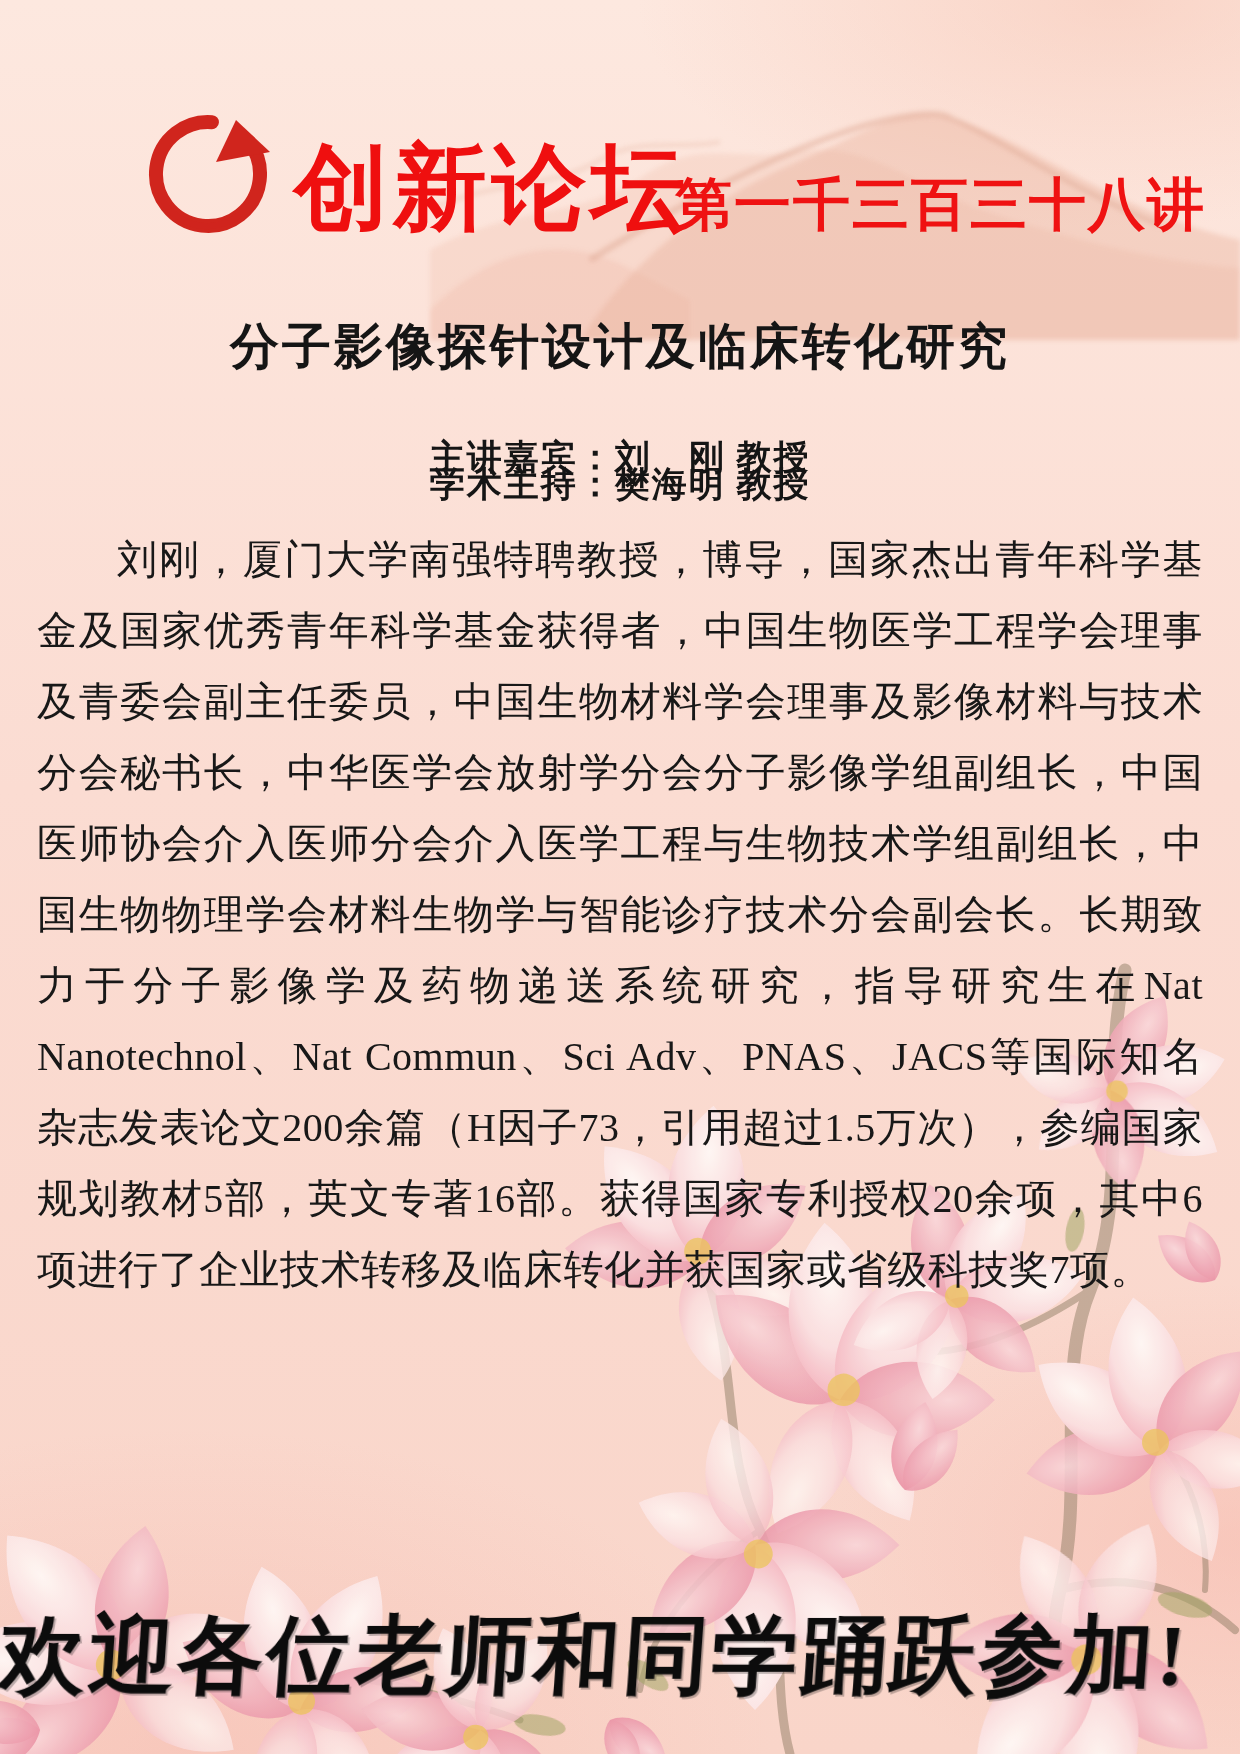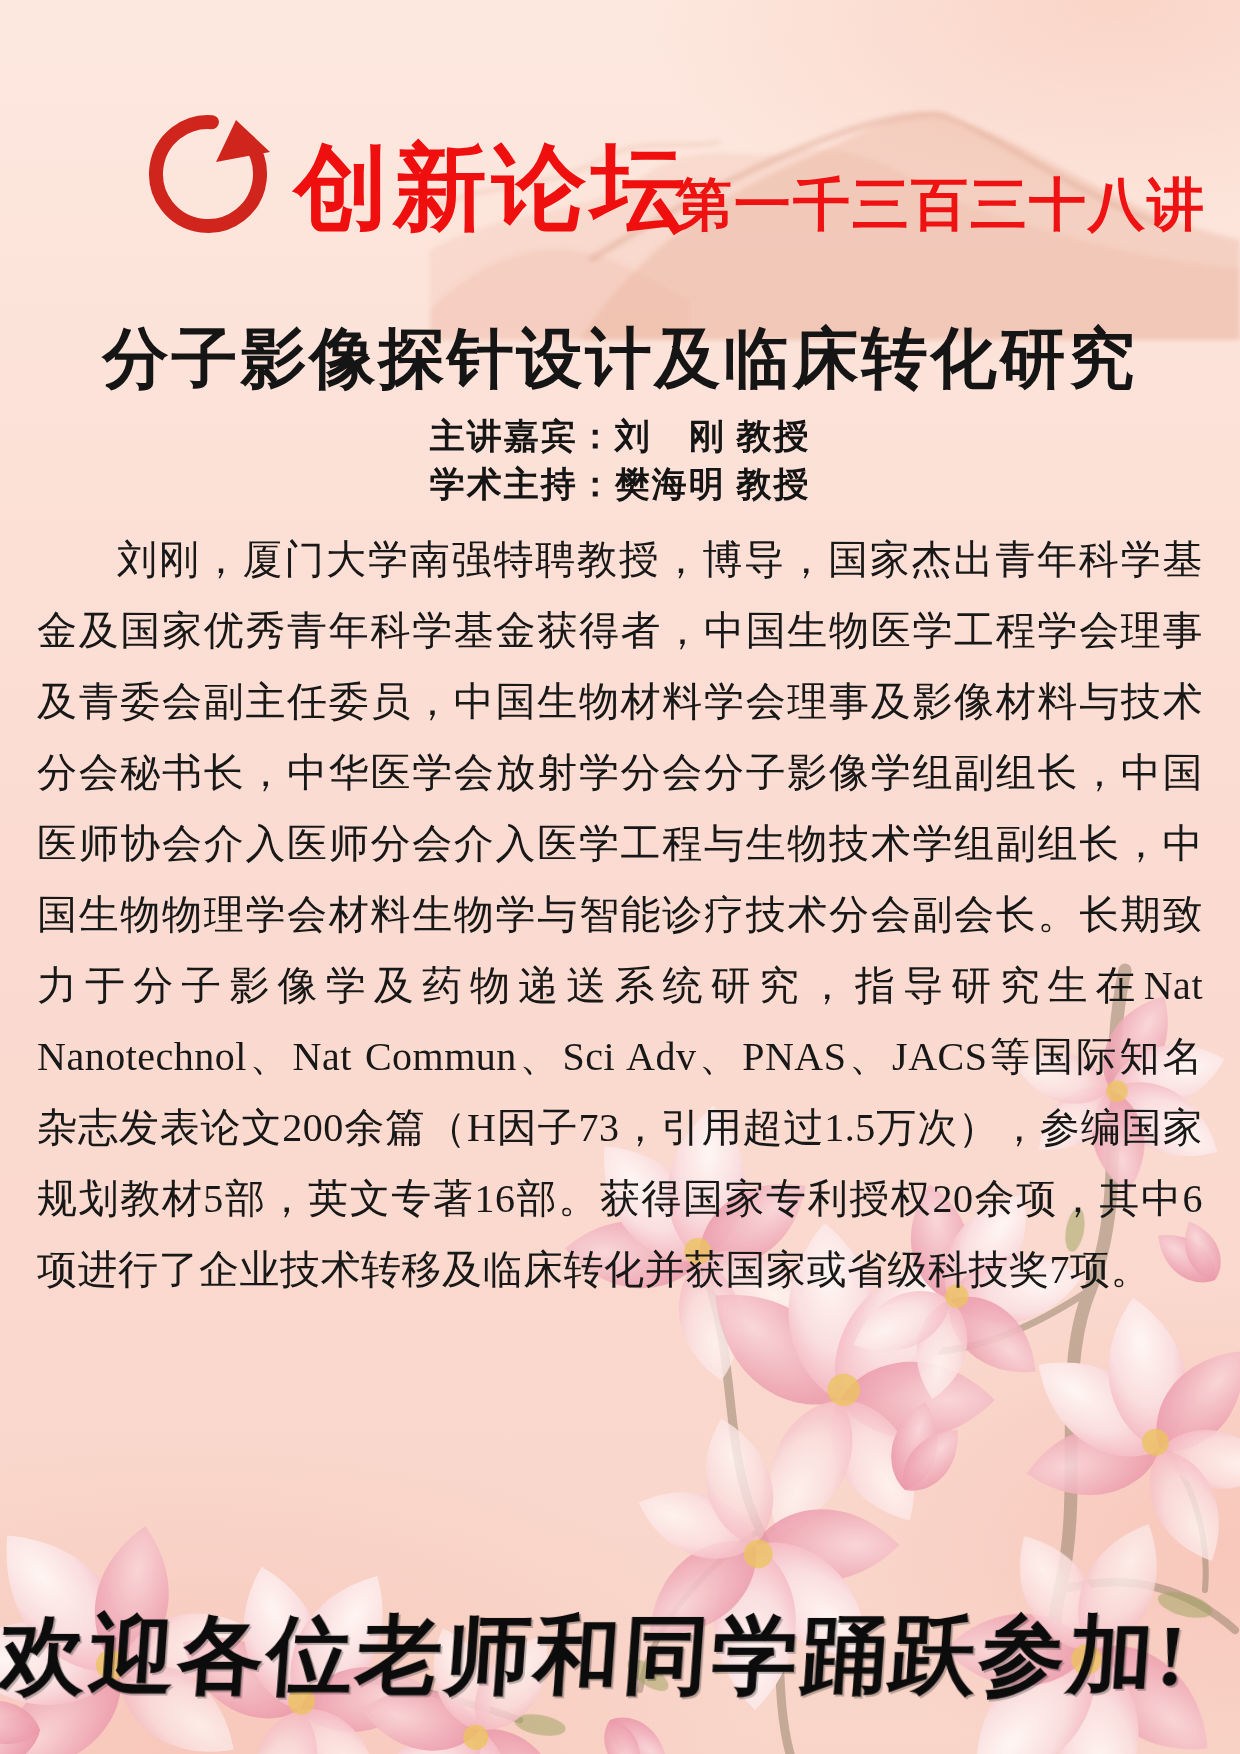--- a/index.html
+++ b/index.html
@@ -25,27 +25,27 @@
     font-size:94px;font-weight:700;letter-spacing:5px;line-height:1.1;
   }
   .lecture-no{
     position:absolute;left:651px;top:173px;z-index:3;color:#ef1212;
     font-family:"Liberation Sans","DejaVu Sans",sans-serif;
     font-size:57px;font-weight:700;letter-spacing:2px;line-height:1.1;margin-left:24px;
   }
   
   .lec-title{
     position:absolute;left:0;right:0;top:314px;z-index:3;text-align:center;
-    color:#151515;font-size:66px;font-weight:700;letter-spacing:3px;
+    color:#151515;font-size:49px;font-weight:700;letter-spacing:3px;
   }
   .person-line{
     position:absolute;left:0;right:0;z-index:3;text-align:center;color:#151515;
     font-size:35px;font-weight:700;letter-spacing:2px;white-space:pre-wrap;
   }
-  .speaker-line{top:413px;}
+  .speaker-line{top:434px;}
   .host-line{top:461px;}
   
   .bio{
     position:absolute;left:37px;right:37px;top:524px;z-index:3;color:#181818;
     font-size:40px;line-height:71px;text-align:justify;text-indent:2em;letter-spacing:.5px;
   }
   
   .details{position:absolute;left:242px;top:1322px;z-index:3;}
   .detail-row{font-size:37px;font-weight:700;color:#111;line-height:69px;white-space:pre-wrap;letter-spacing:1px;}
   

